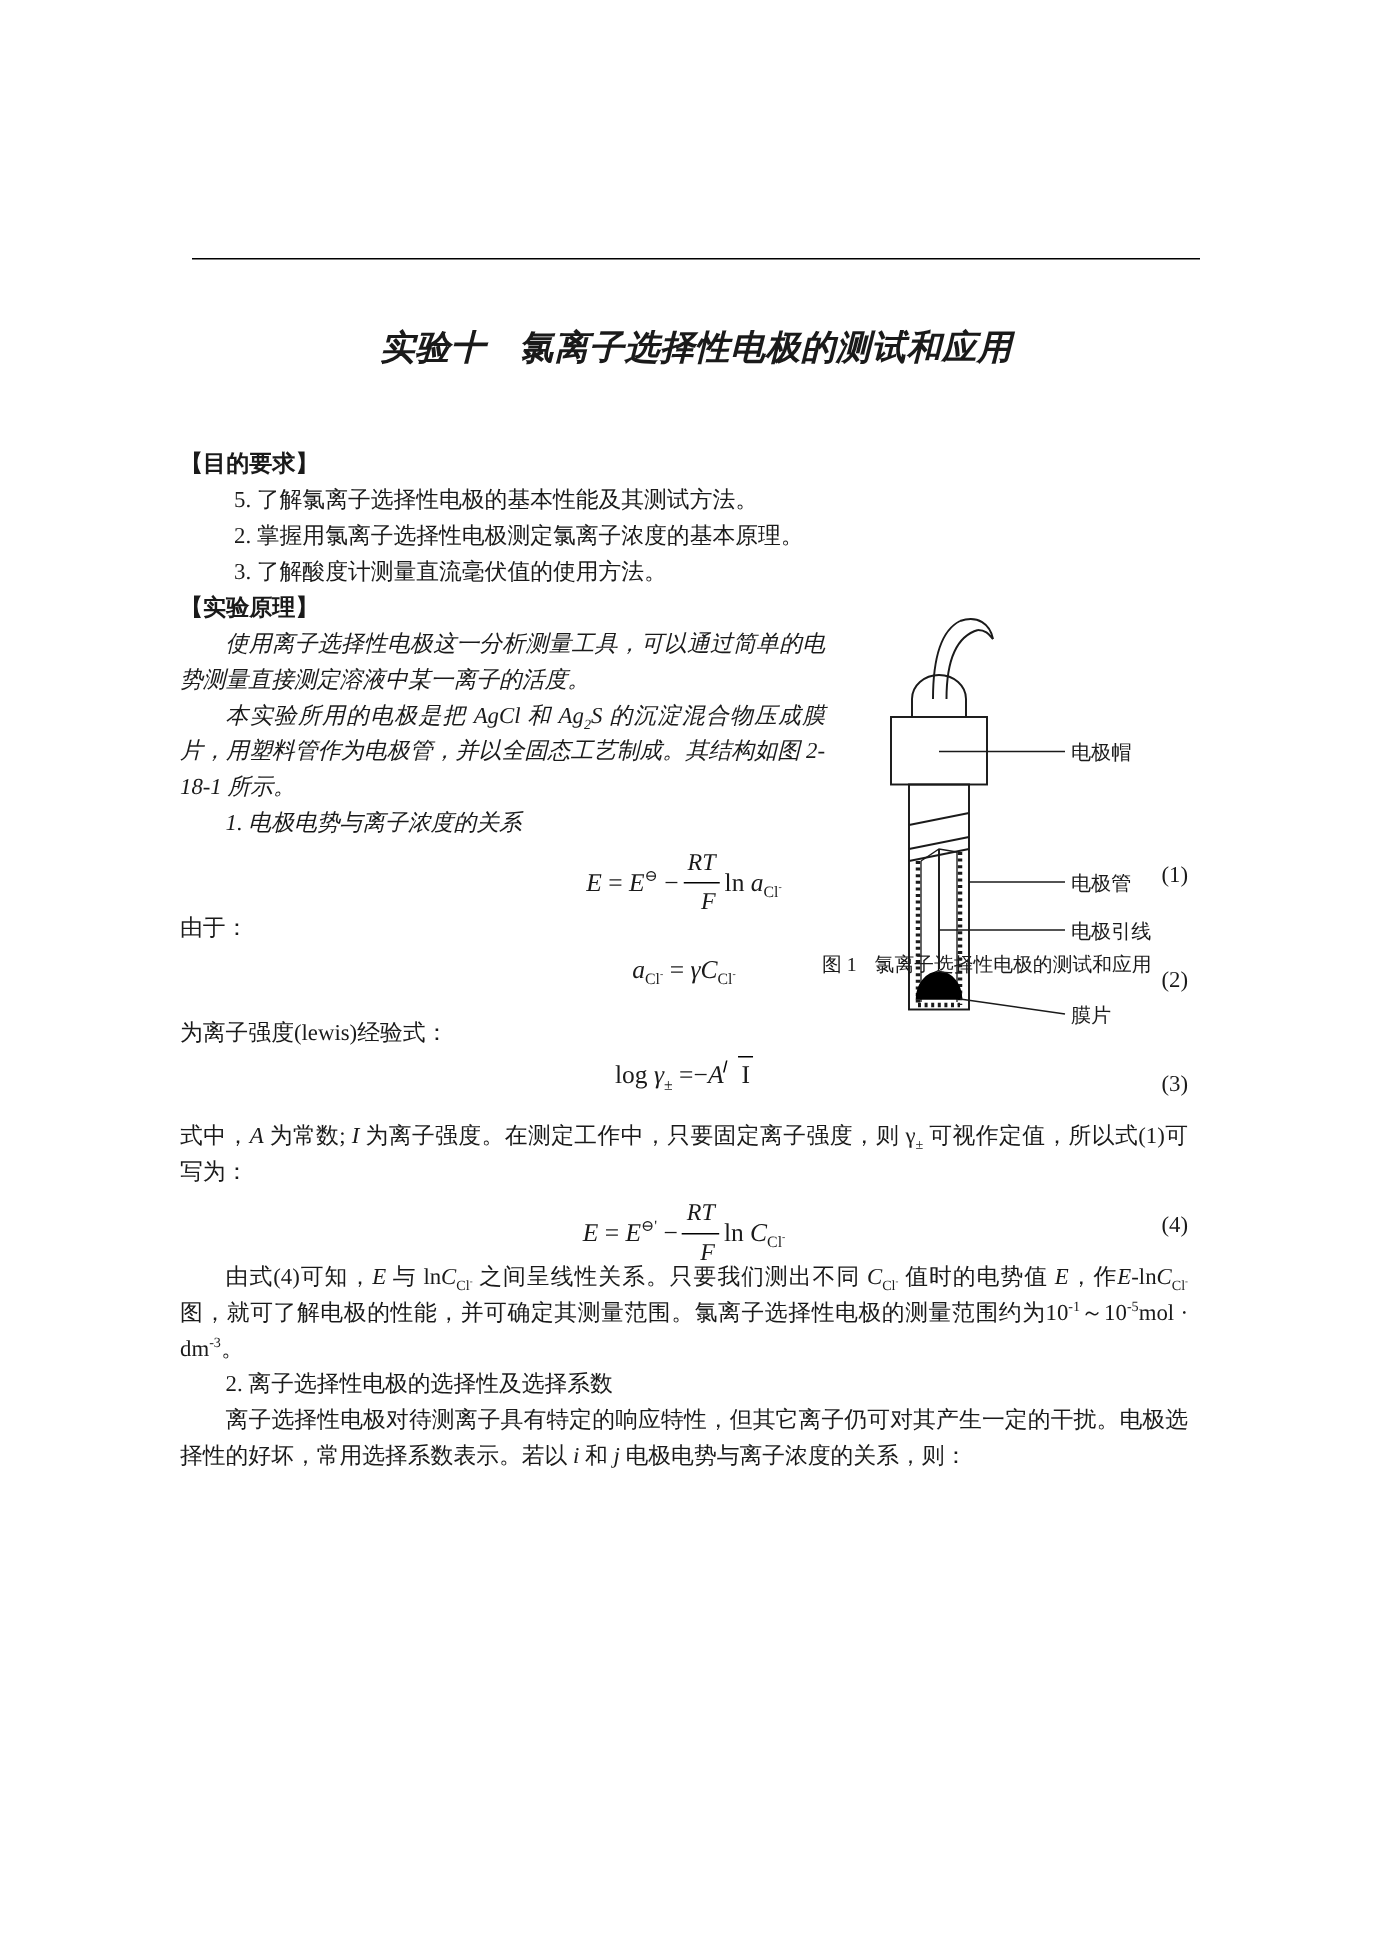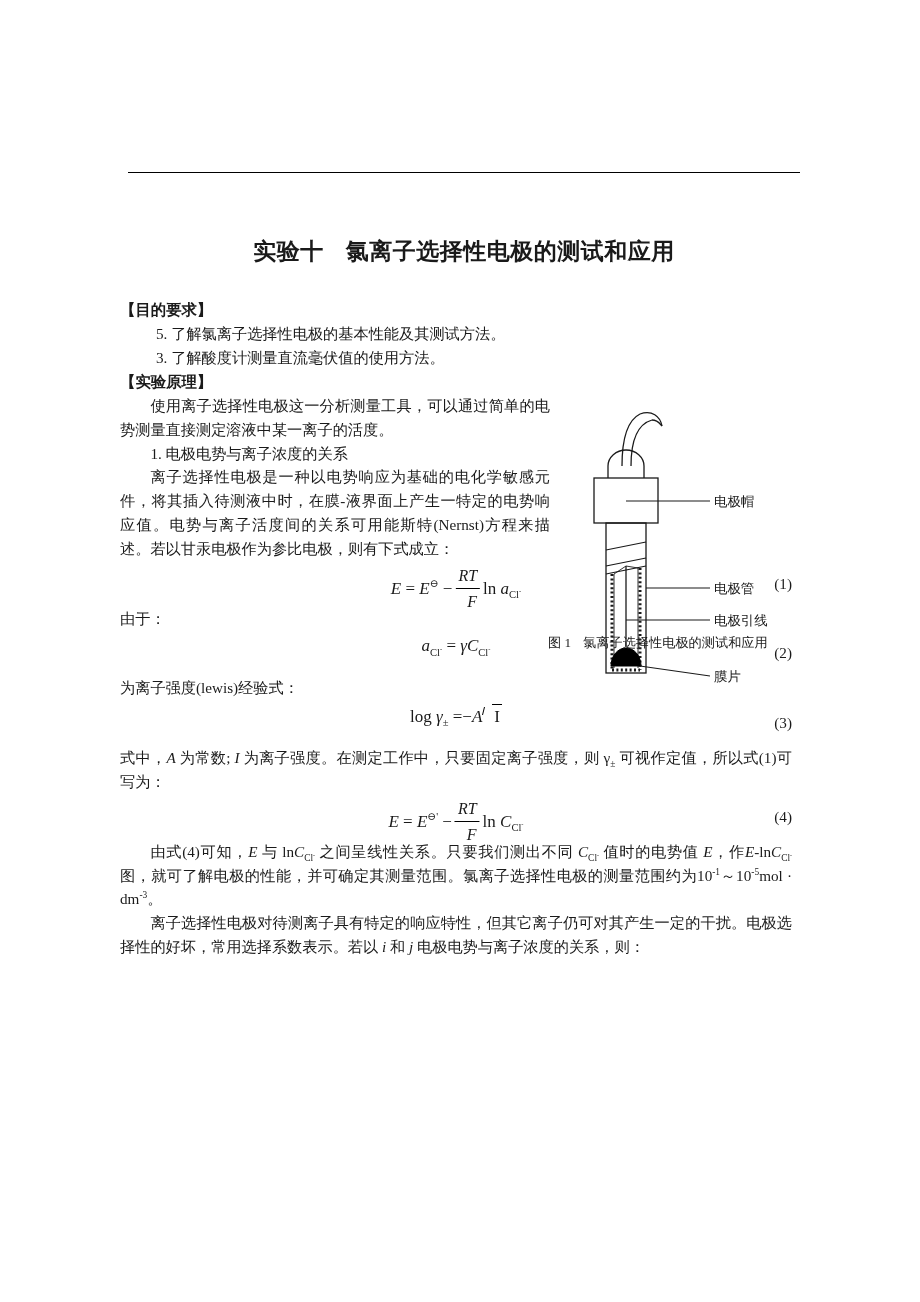--- a/index.html
+++ b/index.html
@@ -25,27 +25,28 @@
     position: absolute;
     left: 128px;
     top: 172px;
     width: 672px;
     height: 0;
     border-top: 1.4px solid #000;
   }
   .title {
     position: absolute;
     left: 128px;
-    top: 236px;
+    top: 216px;
     width: 672px;
     text-align: center;
     font-size: 23px;
     font-weight: bold;
     letter-spacing: 0.5px;
     font-family: "DejaVu Sans", "Liberation Sans", sans-serif;
+    font-style: italic;
   }
   .title .gap { display: inline-block; width: 22px; }
 
   .content {
     position: absolute;
     left: 120px;
     top: 298px;
     width: 672px;
     font-size: 15.2px;
     line-height: 23.6px;
@@ -68,20 +69,21 @@
     text-align: justify;
   }
   p.flush {
     margin: 0;
     text-indent: 0;
     line-height: 23.8px;
     text-align: justify;
   }
   .narrow {
     width: 430px;
+    font-style: italic;
   }
   sub, sup {
     font-size: 0.62em;
     line-height: 0;
   }
   i.mi { font-style: italic; }
 
   
   .eqrow {
     position: relative;
@@ -180,30 +182,31 @@
   <div class="hrule"></div>
 
   <div class="title">
     <span>实验十</span><span class="gap"></span><span>氯离子选择性电极的测试和应用</span>
   </div>
 
   <div class="content">
 
     <div class="sect-head">【目的要求】</div>
     <div class="numitem">5. 了解氯离子选择性电极的基本性能及其测试方法。</div>
+    <div class="numitem">2. 掌握用氯离子选择性电极测定氯离子浓度的基本原理。</div>
     <div class="numitem">3. 了解酸度计测量直流毫伏值的使用方法。</div>
 
     <div class="sect-head">【实验原理】</div>
 
     <p class="para narrow">使用离子选择性电极这一分析测量工具，可以通过简单的电势测量直接测定溶液中某一离子的活度。</p>
 
+    <p class="para narrow"><span>本实验所用的电极是把 AgCl 和 Ag</span><sub>2</sub><span>S 的沉淀混合物压成膜片，用塑料管作为电极管，并以全固态工艺制成。其结构如图 2-18-1 所示。</span></p>
 
     <p class="para narrow">1. 电极电势与离子浓度的关系</p>
 
-    <p class="para narrow">离子选择性电极是一种以电势响应为基础的电化学敏感元件，将其插入待测液中时，在膜-液界面上产生一特定的电势响应值。电势与离子活度间的关系可用能斯特(Nernst)方程来描述。若以甘汞电极作为参比电极，则有下式成立：</p>
 
     <div class="eqrow">
       <div class="eqbody">
         <i class="mi">E</i>
         <span class="up">=</span>
         <i class="mi">E</i><sup class="up">⊖</sup>
         <span class="up">−</span><span class="frac"><span class="num">RT</span><span class="den">F</span></span><span class="up">ln</span>
         <i class="mi">a</i><sub class="up"><span>Cl</span><sup>-</sup></sub>
       </div>
       <span class="eqnum">(1)</span>
@@ -239,20 +242,21 @@
         <span class="up">=</span>
         <i class="mi">E</i><sup class="up">⊖'</sup>
         <span class="up">−</span><span class="frac"><span class="num">RT</span><span class="den">F</span></span><span class="up">ln</span>
         <i class="mi">C</i><sub class="up"><span>Cl</span><sup>-</sup></sub>
       </div>
       <span class="eqnum">(4)</span>
     </div>
 
     <p class="para"><span>由式(4)可知，</span><i class="mi">E</i><span> 与 ln</span><i class="mi">C</i><sub><span>Cl</span><sup>-</sup></sub><span> 之间呈线性关系。只要我们测出不同 </span><i class="mi">C</i><sub><span>Cl</span><sup>-</sup></sub><span> 值时的电势值 </span><i class="mi">E</i><span>，作</span><i class="mi">E</i><span>-ln</span><i class="mi">C</i><sub><span>Cl</span><sup>-</sup></sub><span> 图，就可了解电极的性能，并可确定其测量范围。氯离子选择性电极的测量范围约为</span><span>10</span><sup>-1</sup><span>～10</span><sup>-5</sup><span>mol · dm</span><sup>-3</sup><span>。</span></p>
 
+    <p class="para">2. 离子选择性电极的选择性及选择系数</p>
 
     <p class="para"><span>离子选择性电极对待测离子具有特定的响应特性，但其它离子仍可对其产生一定的干扰。电极选择性的好坏，常用选择系数表示。若以 </span><i class="mi">i</i><span> 和 </span><i class="mi">j</i><span> 电极电势与离子浓度的关系，则：</span></p>
 
   </div>
 
   <div class="figure">
     <svg width="250" height="270" viewBox="0 0 250 270">
 
       <path d="M44,58 C44,30 50,12 62,6" fill="none" stroke="#1a1a1a" stroke-width="1.3"></path>
       <path d="M53,58 C53,32 60,16 74,12" fill="none" stroke="#1a1a1a" stroke-width="1.3"></path>

